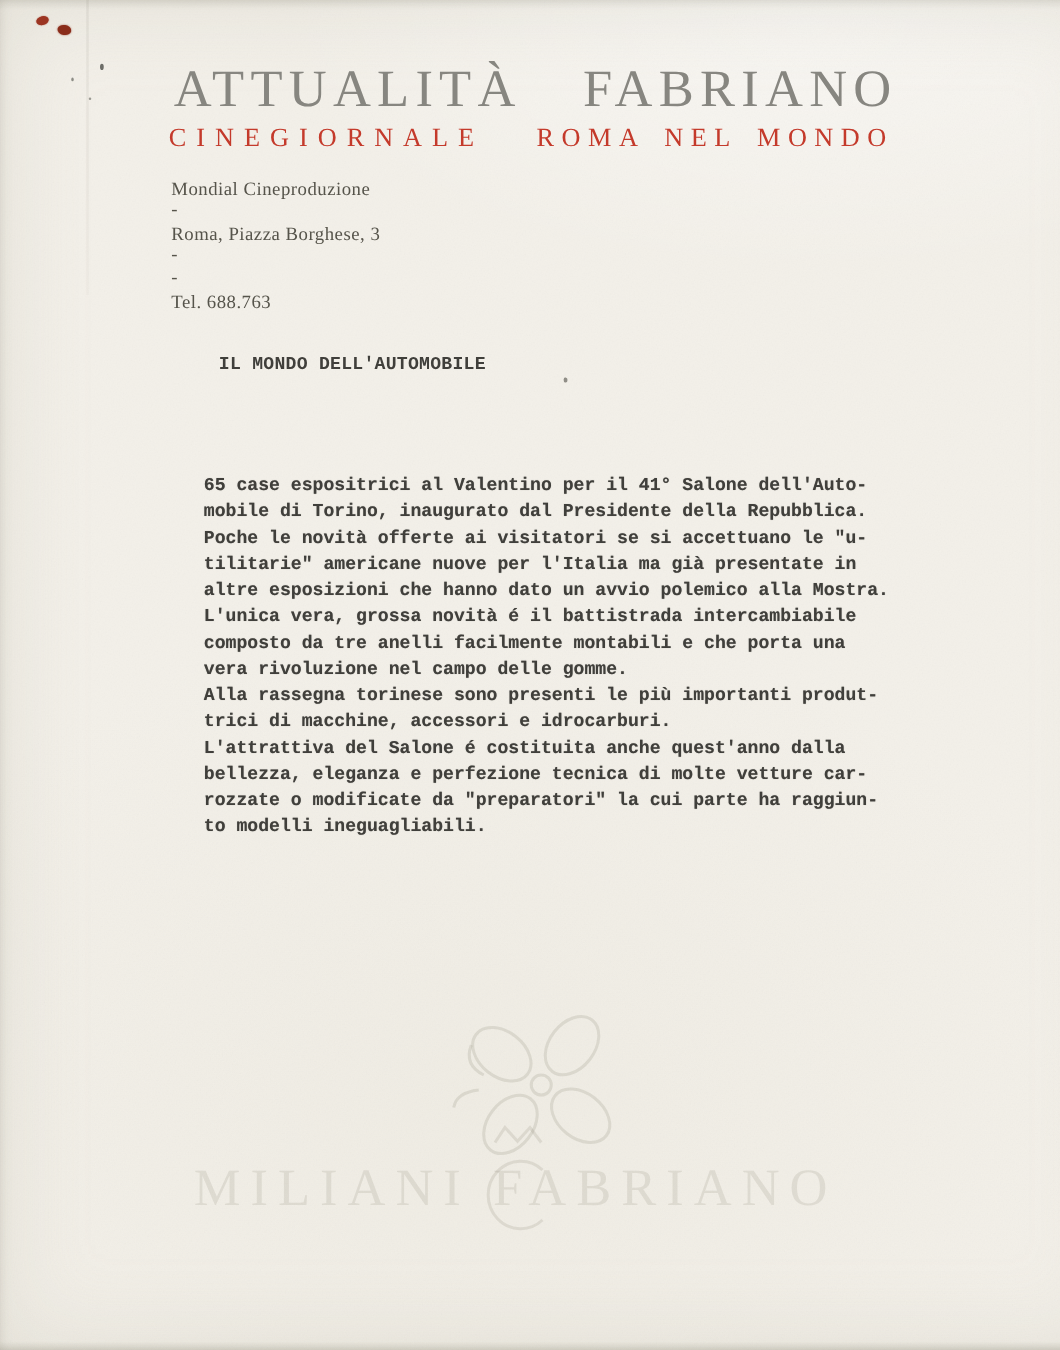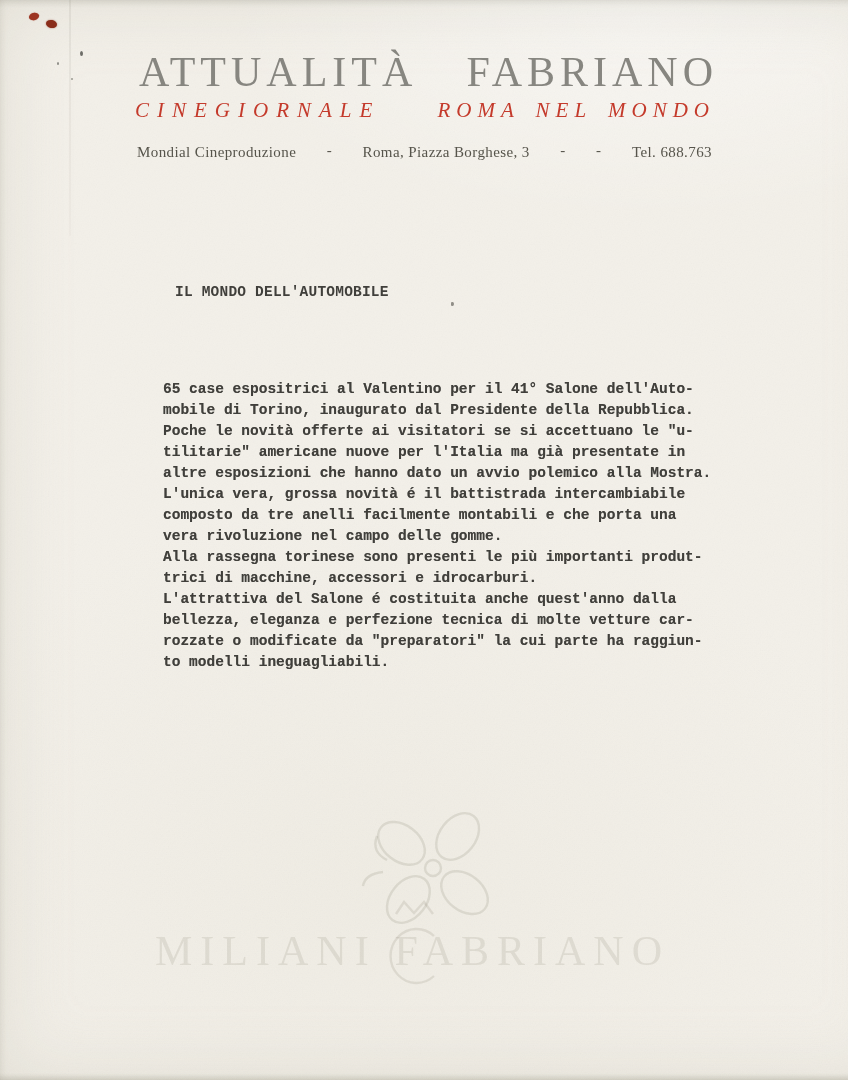--- a/index.html
+++ b/index.html
@@ -23,29 +23,30 @@
   .masthead{
     position:absolute;left:139px;top:50px;width:574px;
     display:flex;justify-content:space-between;
     font-size:42px;line-height:44px;color:var(--title_gray,#878680);
     letter-spacing:5px;font-weight:400;
   }
   .masthead span{margin-right:-5px;}
   .subtitle{
     position:absolute;left:135px;top:98px;width:574px;
     display:flex;justify-content:space-between;
-    font-size:21px;line-height:24px;color:var(--accent_red,#c43a2b);font-style:italic;
+    font-size:21px;line-height:24px;color:var(--accent_red,#c43a2b);
   }
   .subtitle .left{letter-spacing:8px;margin-right:-8px;}
   .subtitle .right{letter-spacing:6px;word-spacing:5px;margin-right:-6px;margin-left:40px;}
   .address{
     position:absolute;left:137px;top:143px;width:575px;
     display:flex;justify-content:space-between;align-items:baseline;
     font-size:15px;line-height:18px;color:var(--address_ink,#56544b);
     letter-spacing:0.4px;
+    flex-direction:column;
   }
   .address .sep{transform:translateY(-2px);}
 
   
   .doc-heading{
     position:absolute;left:175px;top:284px;margin:0;
     font-family:"Liberation Mono","DejaVu Sans Mono",monospace;
     font-size:14.5px;font-weight:700;letter-spacing:0.2px;
     color:var(--typewriter_ink,#403f3b);
   }

